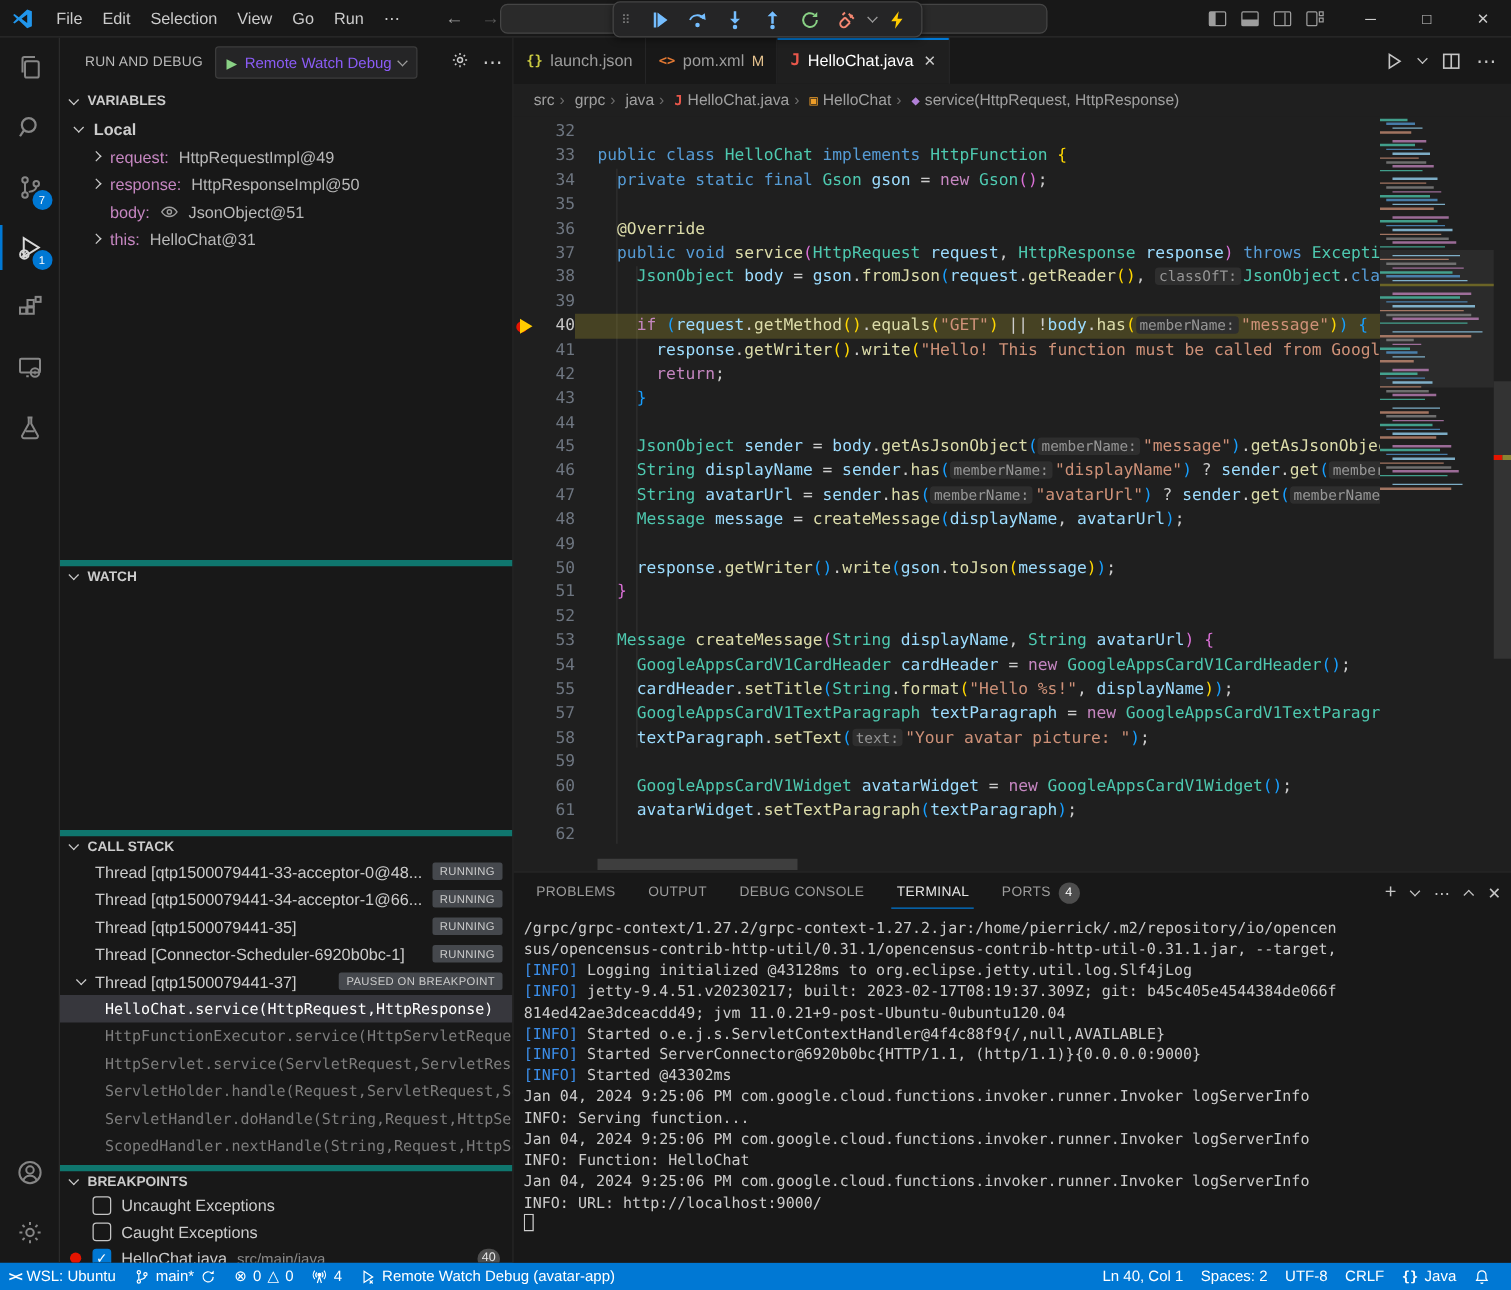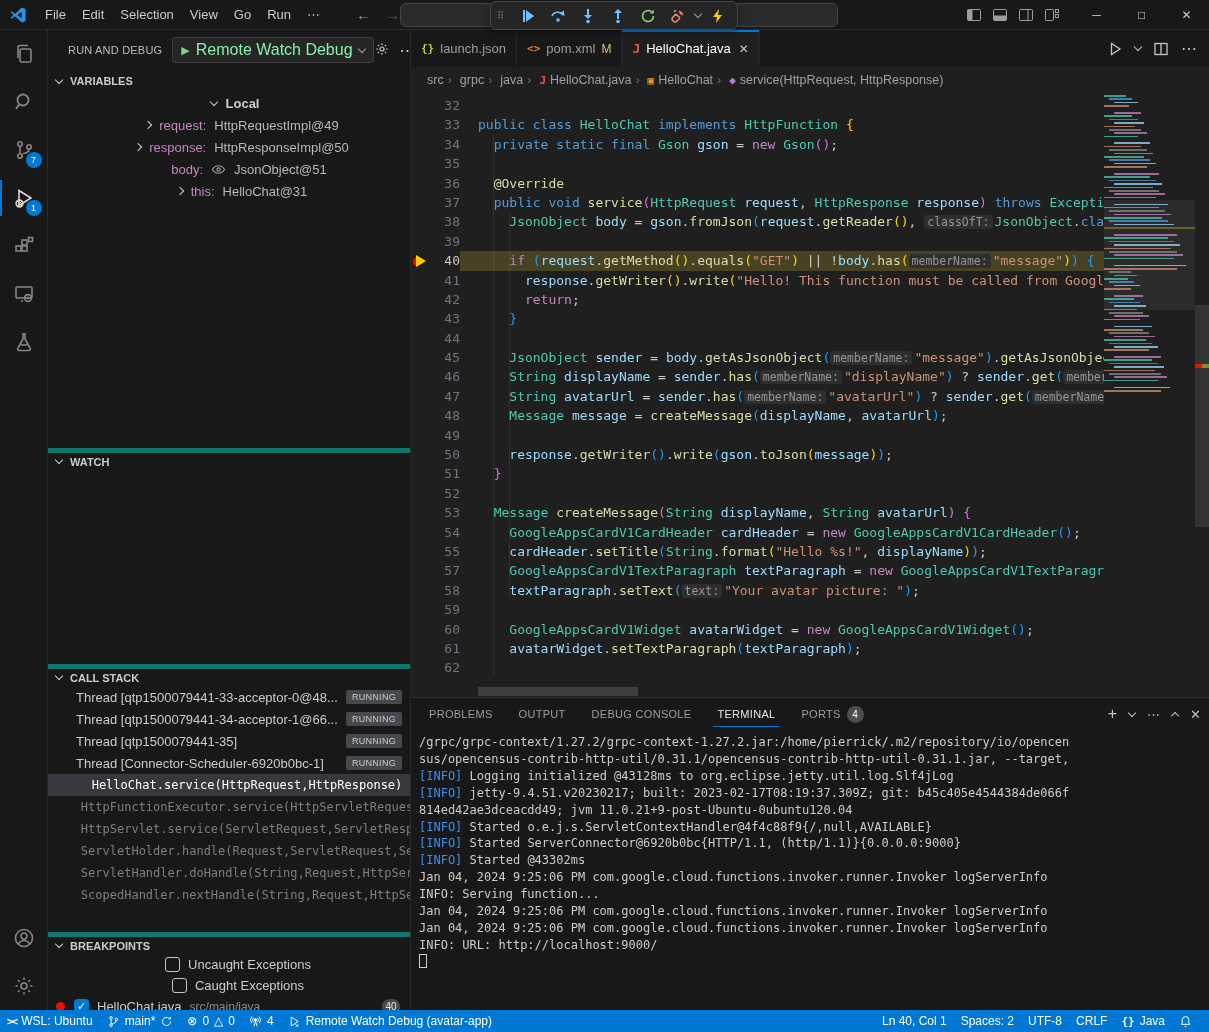--- a/index.html
+++ b/index.html
@@ -42,36 +42,36 @@
     background:#0078d4; color:#fff; font-size:9px; display:flex; align-items:center; justify-content:center; padding:0 4px; }
   .act-spacer { flex:1; }
 
   
   .sidebar { width:363px; background:#181818; border-right:1px solid #2b2b2b; overflow:hidden; }
   .sb-header { height:40px; display:flex; align-items:center; padding:0 8px 0 20px; }
   .sb-title { font-size:11px; color:#bbbbbb; letter-spacing:.2px; white-space:nowrap; }
   .launch-select { margin-left:10px; height:26px; background:#252526; border:1px solid #3c3c3c; border-radius:3px;
     display:flex; align-items:center; padding:0 8px; gap:6px; flex:0 0 auto; }
   .launch-select .play { color:#89d185; font-size:11px; }
-  .launch-select .lbl { font-size:16px; color:#86efac; white-space:nowrap; }
+  .launch-select .lbl { font-size:12px; color:#8b5cf6; white-space:nowrap; }
   .sb-header-actions { margin-left:auto; display:flex; gap:10px; color:#cccccc; }
   .sb-header-actions svg { width:16px; height:16px; }
 
   .chev { width:6px; height:6px; border-right:1.4px solid #cccccc; border-bottom:1.4px solid #cccccc;
     display:inline-block; flex:0 0 auto; }
   .chev.down { transform:rotate(45deg); margin-top:-3px; }
   .chev.right { transform:rotate(-45deg); }
 
   .section-header { height:22px; display:flex; align-items:center; gap:8px; padding-left:8px;
     font-size:11px; font-weight:bold; color:#cccccc; }
   .section-header.bordered { border-top:5px solid #0f766e; }
   #sec-variables { height:378px; } #sec-watch { height:216px; }
   #sec-callstack { height:268px; overflow:hidden; } #sec-breakpoints { height:98px; overflow:hidden; }
 
-  .tree-row { height:22px; display:flex; align-items:center; font-size:13px;justify-content:center; }
+  .tree-row { height:22px; display:flex; align-items:center; font-size:13px; }
   .scope-row { padding-left:12px; gap:9px; font-weight:bold; }
   .var-row { padding-left:26px; gap:8px; }
   .var-row:not(.expandable) .chev { visibility:hidden; }
   .var-name { color:#c586c0; }
   .var-value { color:#b8b8b8; }
   .eye-icon { width:15px; height:15px; color:#9d9d9d; display:none; }
   .var-row.eye .eye-icon { display:inline; }
 
   .thread-row { padding-left:14px; gap:8px; }
   .thread-row:not(.expanded) .chev { visibility:hidden; }
@@ -433,20 +433,25 @@
           <span class="thread-label">Thread [qtp1500079441-35]</span>
           <span class="status-chip">RUNNING</span>
         </div>
 
         <div class="tree-row thread-row">
           <span class="chev down"></span>
           <span class="thread-label">Thread [Connector-Scheduler-6920b0bc-1]</span>
           <span class="status-chip">RUNNING</span>
         </div>
 
+        <div class="tree-row thread-row expanded">
+          <span class="chev down"></span>
+          <span class="thread-label">Thread [qtp1500079441-37]</span>
+          <span class="status-chip">PAUSED ON BREAKPOINT</span>
+        </div>
 
         <div class="tree-row frame-row selected">
           <span>HelloChat.service(HttpRequest,HttpResponse)</span>
         </div>
 
         <div class="tree-row frame-row">
           <span>HttpFunctionExecutor.service(HttpServletReques</span>
         </div>
 
         <div class="tree-row frame-row">
@@ -749,20 +754,21 @@
               <div class="tline">sus/opencensus-contrib-http-util/0.31.1/opencensus-contrib-http-util-0.31.1.jar, --target,</div>
               <div class="tline"><span class="ttag">[INFO]</span> Logging initialized @43128ms to org.eclipse.jetty.util.log.Slf4jLog</div>
               <div class="tline"><span class="ttag">[INFO]</span> jetty-9.4.51.v20230217; built: 2023-02-17T08:19:37.309Z; git: b45c405e4544384de066f</div>
               <div class="tline">814ed42ae3dceacdd49; jvm 11.0.21+9-post-Ubuntu-0ubuntu120.04</div>
               <div class="tline"><span class="ttag">[INFO]</span> Started o.e.j.s.ServletContextHandler@4f4c88f9{/,null,AVAILABLE}</div>
               <div class="tline"><span class="ttag">[INFO]</span> Started ServerConnector@6920b0bc{HTTP/1.1, (http/1.1)}{0.0.0.0:9000}</div>
               <div class="tline"><span class="ttag">[INFO]</span> Started @43302ms</div>
               <div class="tline">Jan 04, 2024 9:25:06 PM com.google.cloud.functions.invoker.runner.Invoker logServerInfo</div>
               <div class="tline">INFO: Serving function...</div>
               <div class="tline">Jan 04, 2024 9:25:06 PM com.google.cloud.functions.invoker.runner.Invoker logServerInfo</div>
+              <div class="tline">INFO: Function: HelloChat</div>
               <div class="tline">Jan 04, 2024 9:25:06 PM com.google.cloud.functions.invoker.runner.Invoker logServerInfo</div>
               <div class="tline">INFO: URL: http://localhost:9000/</div>
               <div class="tline"><span class="tcursor"></span></div>
             </div>
         </div>
       </div>
     </div>
   </div>
 </div>
 

